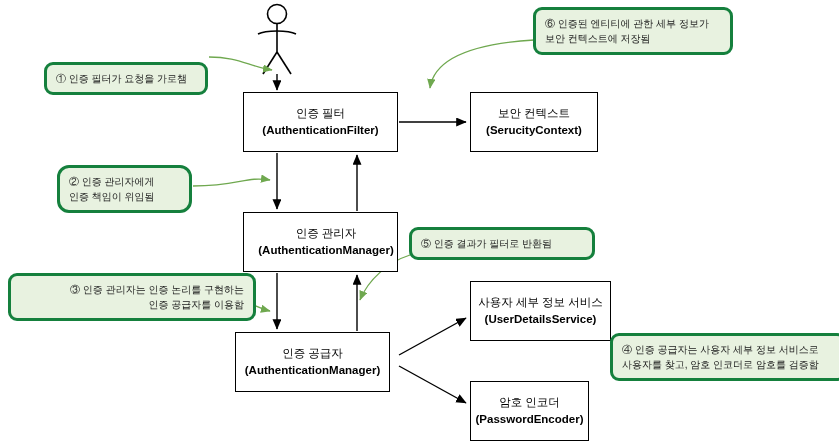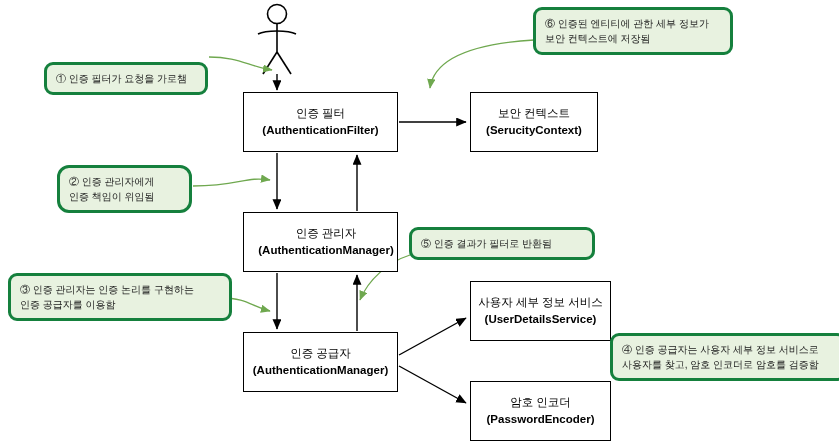--- a/index.html
+++ b/index.html
@@ -98,35 +98,35 @@
       <span class="en">(AuthenticationFilter)</span>
     </div>
     <div class="box" style="left: 470px; top: 92px; width: 128px; height: 60px;">
       <span class="ko">보안 컨텍스트</span>
       <span class="en">(SerucityContext)</span>
     </div>
     <div class="box" style="left: 243px; top: 212px; width: 155px; height: 60px; padding-left: 11px;">
       <span class="ko">인증 관리자</span>
       <span class="en">(AuthenticationManager)</span>
     </div>
-    <div class="box" style="left: 243px; top: 332px; width: 155px; height: 60px;">
+    <div class="box" style="left: 235px; top: 332px; width: 155px; height: 60px;">
       <span class="ko">인증 공급자</span>
       <span class="en">(AuthenticationManager)</span>
     </div>
     <div class="box" style="left: 470px; top: 281px; width: 141px; height: 60px;">
       <span class="ko">사용자 세부 정보 서비스</span>
       <span class="en">(UserDetailsService)</span>
     </div>
-    <div class="box" style="left: 470px; top: 381px; width: 141px; height: 60px;">
+    <div class="box" style="left: 470px; top: 381px; width: 119px; height: 60px;">
       <span class="ko">암호 인코더</span>
       <span class="en">(PasswordEncoder)</span>
     </div>
     <div class="note" style="left: 44px; top: 42px; width: 164px; min-height: 28px; margin-top: 20px;">① 인증 필터가 요청을 가로챔</div>
     <div class="note" style="left: 57px; top: 165px; width: 135px; min-height: 44px; border-radius: 12px;">② 인증 관리자에게
 인증 책임이 위임됨</div>
-    <div class="note" style="left: 8px; top: 273px; width: 224px; min-height: 44px;">③ 인증 관리자는 인증 논리를 구현하는
+    <div class="note" style="left: 8px; top: 273px; width: 248px; min-height: 44px; text-align: right;">③ 인증 관리자는 인증 논리를 구현하는
 인증 공급자를 이용함</div>
     <div class="note" style="left: 610px; top: 333px; width: 236px; min-height: 44px;">④ 인증 공급자는 사용자 세부 정보 서비스로
 사용자를 찾고, 암호 인코더로 암호를 검증함</div>
     <div class="note" style="left: 409px; top: 227px; width: 186px; min-height: 28px;">⑤ 인증 결과가 필터로 반환됨</div>
     <div class="note" style="left: 533px; top: 7px; width: 200px; min-height: 44px;">⑥ 인증된 엔티티에 관한 세부 정보가
 보안 컨텍스트에 저장됨</div>
   </div>
 
 </body></html>

